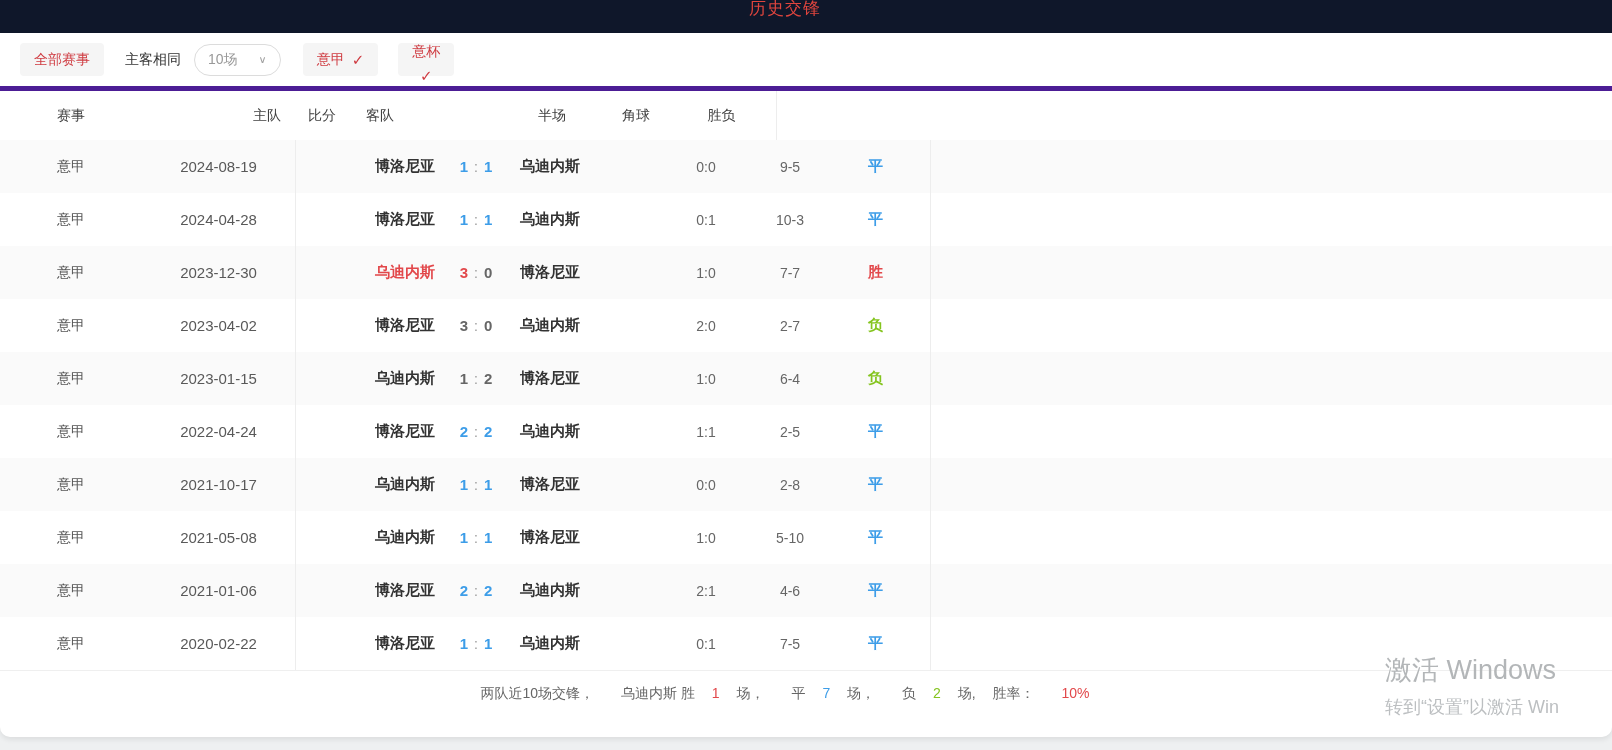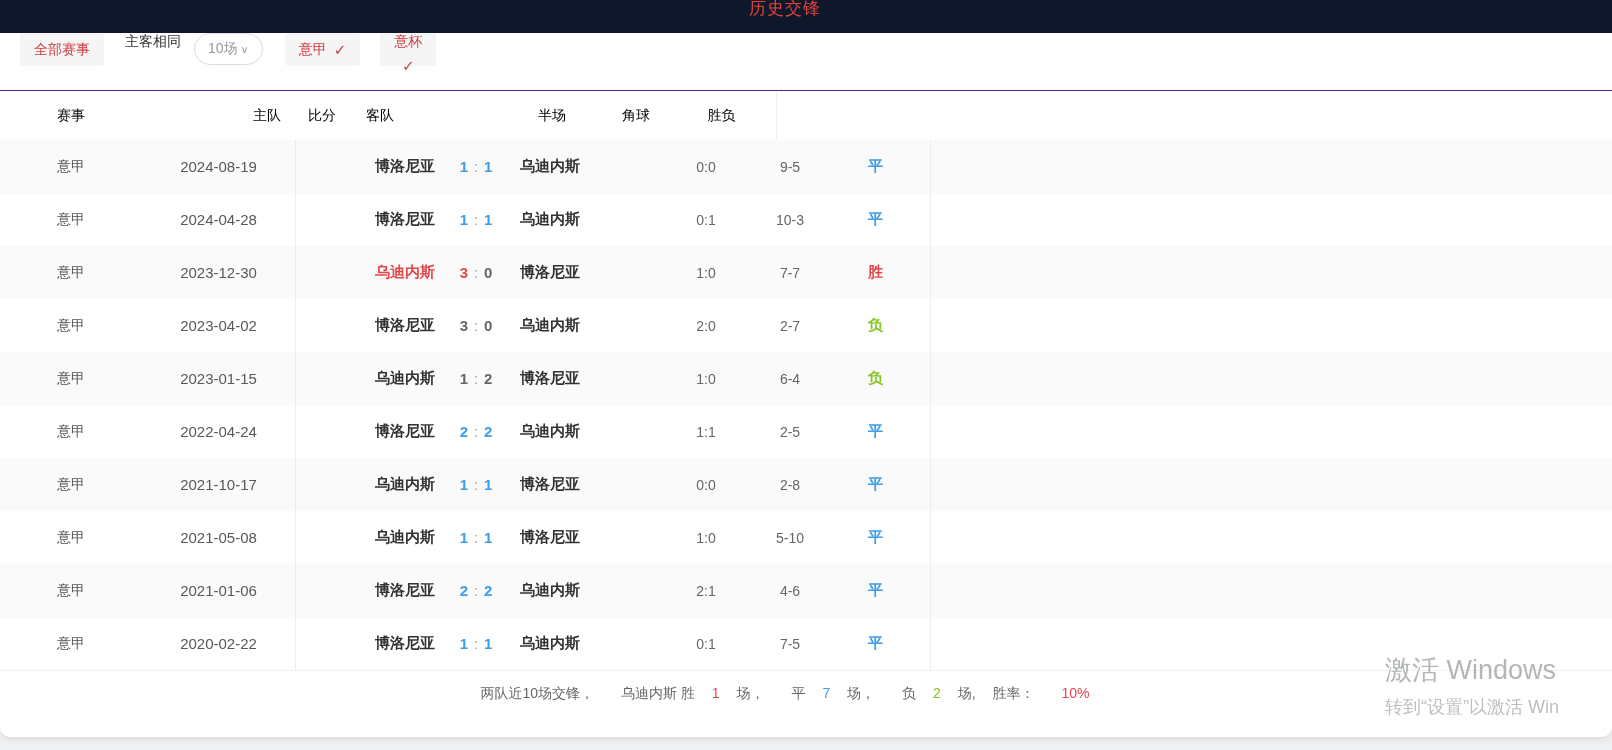--- a/index.html
+++ b/index.html
@@ -10,41 +10,41 @@
   }
   
   .top-strip{height:33px;background:#0f172a;overflow:hidden;text-align:center;padding-right:42px;}
   .page-title{display:inline-block;margin-top:-5px;font-size:17px;color:#e0453e;letter-spacing:1px;}
   
   .card{
     position:absolute;top:33px;left:0;width:1612px;height:704px;box-sizing:border-box;
     background:#ffffff;border-radius:0 0 10px 10px;box-shadow:0 3px 5px rgba(0,0,0,.07);
   }
   
-  .filters{height:58px;display:flex;align-items:flex-start;padding-left:20px;border-bottom:1px solid #4c1d95;box-sizing:border-box;}
+  .filters{height:58px;display:flex;align-items:center;padding-left:20px;border-bottom:5px solid #4c1d95;box-sizing:border-box;}
   .chip{
     height:33px;padding:0 14px;background:#f5f5f5;border:none;border-radius:4px;
     font-size:14px;color:#cf3a40;display:flex;align-items:center;gap:7px;cursor:pointer;
     font-family:inherit;
   }
   .chip .check{color:#cf3a40;font-size:15px;font-weight:bold;line-height:1;}
   .label-plain{font-size:14px;color:#333;margin-left:21px;cursor:pointer;}
   .pill{
     margin-left:13px;height:32px;box-sizing:border-box;border:1px solid #dcdcdc;border-radius:17px;
-    display:flex;align-items:center;padding:0 13px;font-size:14px;color:#999;gap:3px;background:#fff;cursor:pointer;
+    display:flex;align-items:center;padding:0 13px;font-size:14px;color:#999;gap:21px;background:#fff;cursor:pointer;
   }
   .chev{font-size:11px;color:#a0a0a0;transform:scaleY(.9);}
   .ml22{margin-left:22px;}
   .ml20{margin-left:20px;flex-direction:column;}
   
   .row{display:flex;height:53px;}
   .row.shade{background:#fafafa;}
   .thead{height:49px;}
   .cell{display:flex;align-items:center;box-sizing:border-box;font-size:14px;color:#666;}
-  .thead .cell{color:#000000;}
+  .thead .cell{color:#404040;}
   .c1{width:142px;justify-content:center;}
   .c2{width:154px;justify-content:center;}
   .c3{width:139px;justify-content:flex-end;}
   .c4{width:82px;justify-content:center;}
   .c5{width:136px;justify-content:flex-start;padding-left:3px;}
   .c6{width:106px;justify-content:center;}
   .c7{width:62px;justify-content:center;}
   .c8{width:110px;justify-content:center;}
   .bR{border-right:1px solid #ededed;}
   .league{color:#555;}

